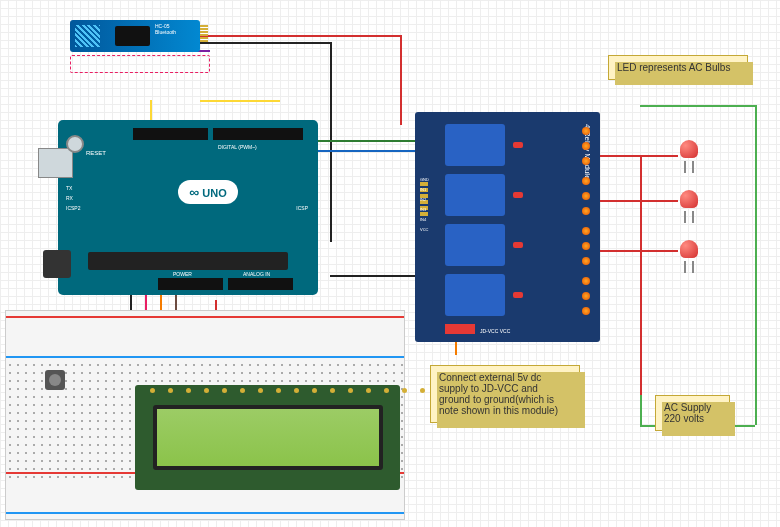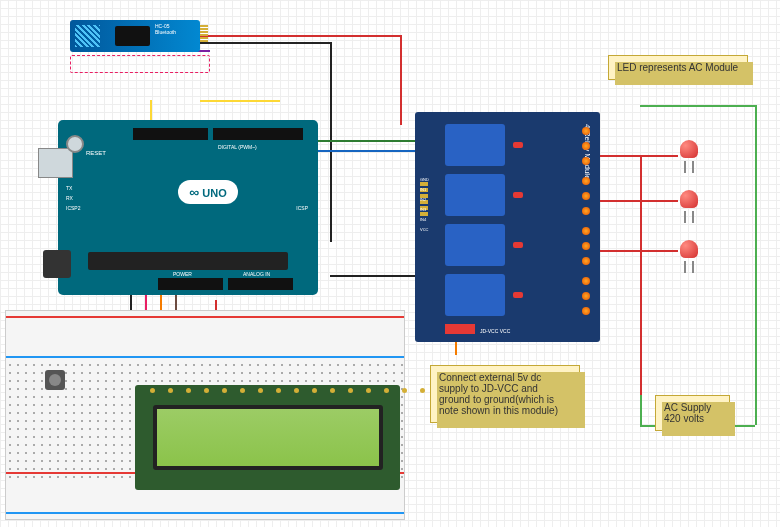--- a/index.html
+++ b/index.html
@@ -230,15 +230,15 @@
       <div class="lcd-pin"></div>
       <div class="lcd-pin"></div>
       <div class="lcd-pin"></div>
     <div class="lcd-pin"></div>
       <div class="lcd-pin"></div>
       <div class="lcd-pin"></div>
       <div class="lcd-pin"></div>
   </div>
 </div>
 
-<div class="note note-shadow" style="left:608px;top:55px;width:140px">LED represents AC Module</div>
+<div class="note note-shadow" style="left:608px;top:55px;width:140px">LED represents AC Bulbs</div>
 <div class="note note-shadow" style="left:430px;top:365px;width:150px">Connect external 5v dc supply to JD-VCC and ground to ground(which is note shown in this module)</div>
-<div class="note note-shadow" style="left:655px;top:395px;width:75px">AC Supply 420 volts</div>
+<div class="note note-shadow" style="left:655px;top:395px;width:75px">AC Supply 220 volts</div>
 
 </body></html>

